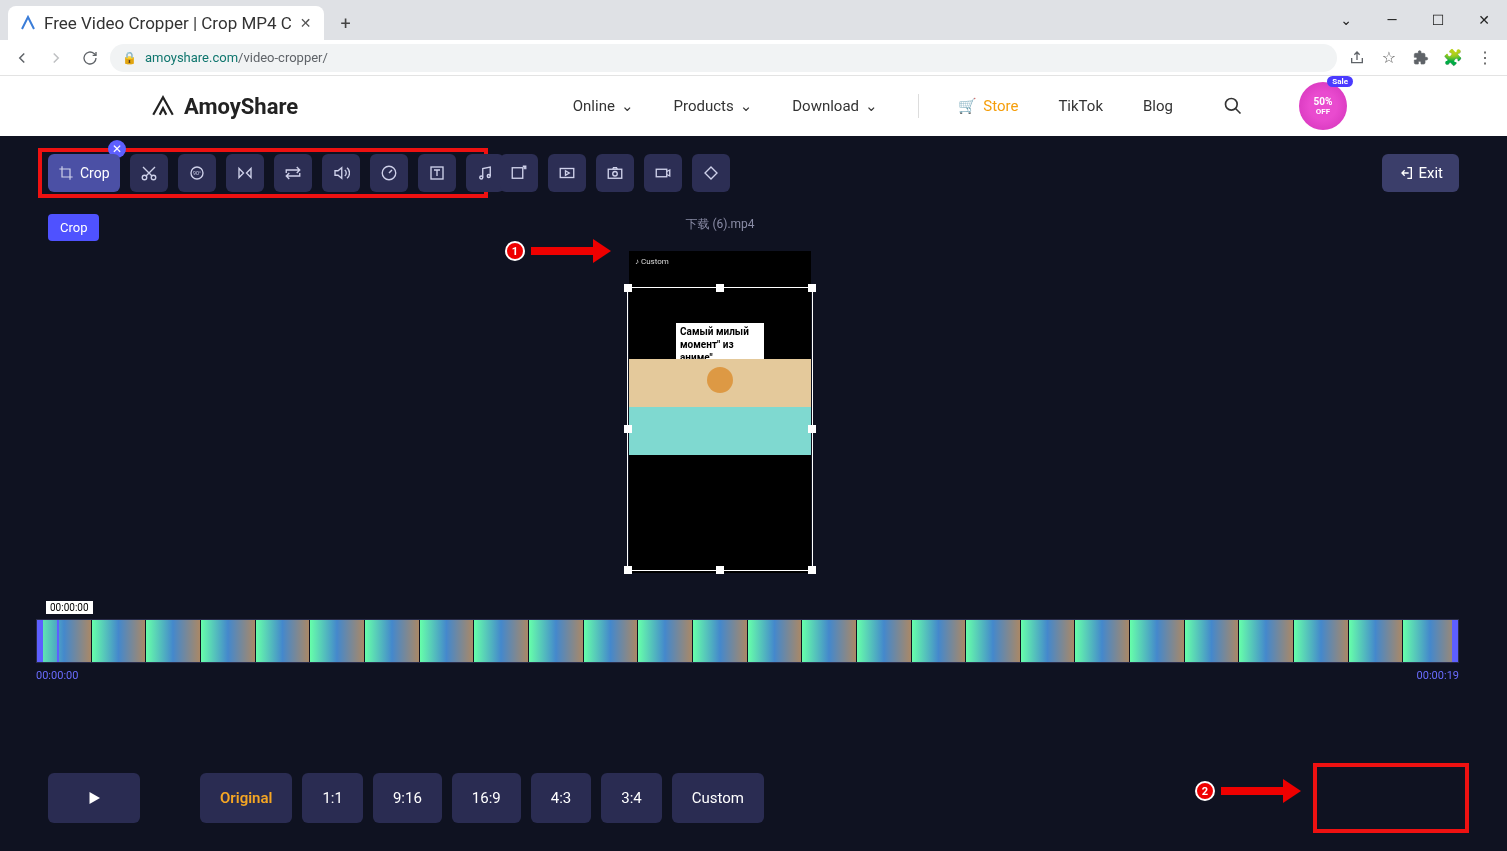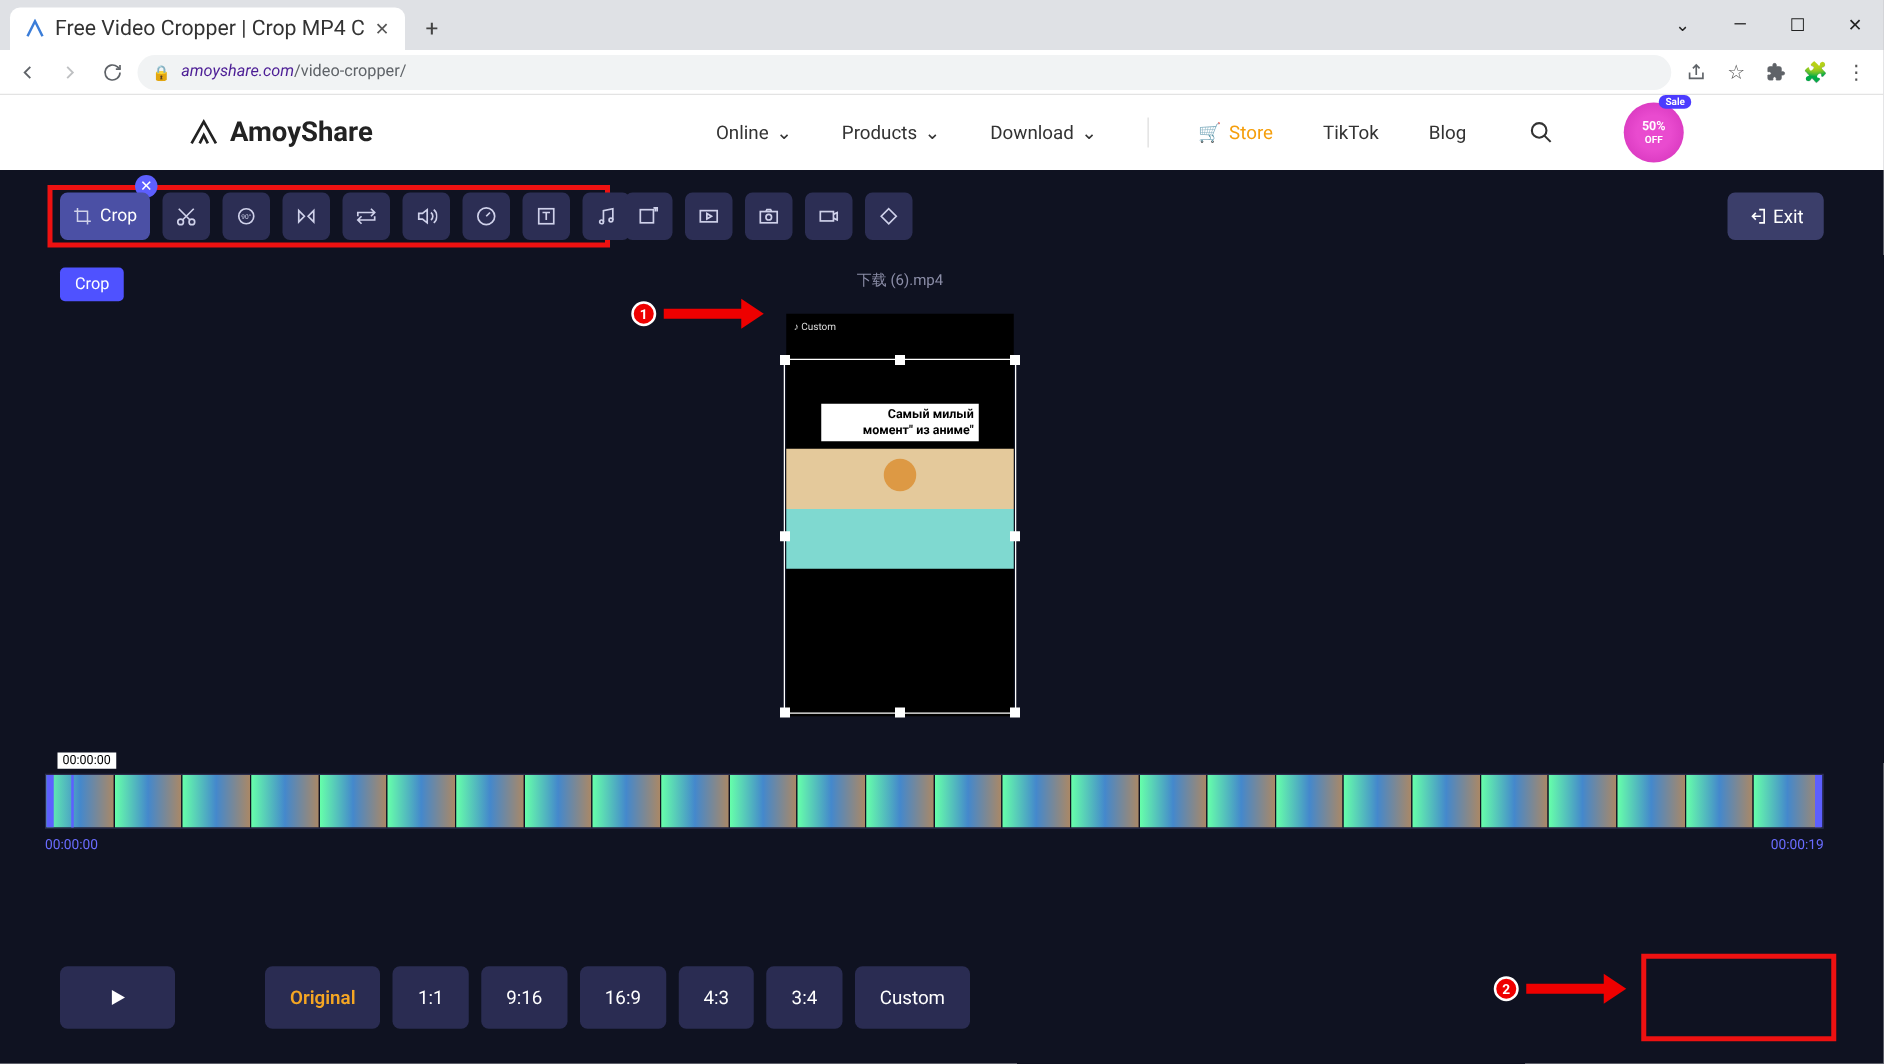--- a/index.html
+++ b/index.html
@@ -13,21 +13,21 @@
 .tab .tabclose { font-size: 14px; color: #555; cursor: pointer; }
 .newtab { width: 28px; height: 28px; display: flex; align-items: center; justify-content: center; font-size: 18px; color: #444; margin-left: 8px; margin-bottom: 3px; }
 .winctrls { margin-left: auto; display: flex; }
 .winctrls div { width: 46px; height: 40px; display: flex; align-items: center; justify-content: center; font-size: 14px; color: #222; }
 .addr { height: 36px; background: #fff; border-bottom: 1px solid #e3e3e3; display: flex; align-items: center; padding: 0 8px; gap: 6px; }
 .addr .navicon { width: 28px; height: 28px; display: flex; align-items: center; justify-content: center; color: #555; border-radius: 50%; }
 .addr .navicon svg { stroke: #5f6368; }
 .urlbar { flex: 1; height: 28px; background: #f1f3f4; border-radius: 14px; display: flex; align-items: center; padding: 0 12px; gap: 8px; }
 .urlbar .lock { font-size: 12px; }
 .urlbar .urltext { font-size: 13px; color: #202124; }
-.urlbar .urltext .domain { color: #4c1d95; font-style: italic; }
+.urlbar .urltext .domain { color: #0f766e; }
 .urlbar .urltext .path { color: #5f6368; }
 .addr .right { margin-left: auto; display: flex; gap: 4px; }
 
 
 .site-header { height: 60px; background: #fff; display: flex; align-items: center; padding: 0 160px 0 150px; }
 .logo { display: flex; align-items: center; gap: 8px; font-weight: 700; font-size: 22px; color: #222; }
 .logo svg { width: 26px; height: 26px; }
 .nav { margin-left: auto; display: flex; align-items: center; gap: 40px; }
 .nav-item { display: flex; align-items: center; gap: 6px; font-size: 15px; color: #333; cursor: pointer; }
 .nav-item.store { color: #f59e0b; }
@@ -46,21 +46,21 @@
 .tool-hi { position: absolute; top: 12px; left: 38px; width: 450px; height: 50px; border: 4px solid #e11; pointer-events: none; }
 .tool-x { position: absolute; top: 4px; left: 108px; width: 18px; height: 18px; background: #5d5fff; border-radius: 50%; display: flex; align-items: center; justify-content: center; font-size: 12px; }
 .exit { position: absolute; top: 18px; right: 48px; height: 38px; background: #3b3e6a; border-radius: 6px; display: flex; align-items: center; gap: 4px; padding: 0 16px; font-size: 15px; cursor: pointer; }
 .toolbar2 { position: absolute; top: 18px; left: 500px; display: flex; gap: 10px; }
 .crop-label { position: absolute; top: 78px; left: 48px; background: #4f52ff; padding: 6px 12px; border-radius: 4px; font-size: 13px; }
 
 .preview { position: absolute; top: 80px; left: 625px; width: 190px; }
 .filename { text-align: center; font-size: 12px; color: #8a8ca6; margin-bottom: 18px; }
 .video { width: 182px; height: 322px; background: #000; position: relative; margin: 0 auto; }
 .video .tiktok { position: absolute; top: 6px; left: 6px; font-size: 8px; color: #ddd; }
-.video .caption { position: absolute; top: 72px; left: 50%; transform: translateX(-50%); background: #fff; color: #000; font-size: 10px; font-weight: 700; padding: 2px 4px; text-align: right; line-height: 1.3; width: 126px; }
+.video .caption { position: absolute; top: 72px; left: 50%; transform: translateX(-50%); background: #fff; color: #000; font-size: 10px; font-weight: 700; padding: 2px 4px; text-align: left; line-height: 1.3; width: 88px; }
 .video .beach { position: absolute; top: 108px; left: 0; right: 0; height: 96px; background: linear-gradient(#e4c99b 50%, #7fd9d0 50%); }
 .video .char { position: absolute; top: 116px; left: 50%; transform: translateX(-50%); width: 26px; height: 26px; background: #d94; border-radius: 50%; }
 .crop-frame { position: absolute; top: 36px; left: -2px; width: 186px; height: 284px; border: 1px solid #fff; }
 .handle { position: absolute; width: 8px; height: 8px; background: #fff; }
 .h-tl { top: -4px; left: -4px; } .h-tr { top: -4px; right: -4px; } .h-bl { bottom: -4px; left: -4px; } .h-br { bottom: -4px; right: -4px; }
 .h-tm { top: -4px; left: 50%; margin-left: -4px; } .h-bm { bottom: -4px; left: 50%; margin-left: -4px; }
 .h-ml { top: 50%; left: -4px; margin-top: -4px; } .h-mr { top: 50%; right: -4px; margin-top: -4px; }
 
 .anno { position: absolute; display: flex; align-items: center; gap: 6px; }
 .anno .num { width: 20px; height: 20px; background: #e00; border: 2px solid #fff; border-radius: 50%; display: flex; align-items: center; justify-content: center; font-size: 11px; font-weight: 700; }
@@ -70,21 +70,21 @@
 
 .timeline { position: absolute; top: 460px; left: 36px; right: 48px; }
 .playtime-marker { position: relative; left: 10px; background: #fff; color: #000; font-size: 10px; padding: 1px 4px; display: inline-block; }
 .track { height: 44px; background: #14162c; margin-top: 4px; display: flex; overflow: hidden; position: relative; border: 1px solid #2a2c4a; }
 .thumb { flex: 1; background: linear-gradient(90deg, #6fa 0%, #48c 50%, #a86 100%); border-right: 1px solid #0f1221; }
 .track .bar-l { position: absolute; left: 0; top: 0; width: 6px; height: 100%; background: #5d5fff; }
 .track .bar-r { position: absolute; right: 0; top: 0; width: 6px; height: 100%; background: #5d5fff; }
 .track .pos { position: absolute; left: 20px; top: -4px; width: 2px; height: 52px; background: #5d5fff; }
 .times { display: flex; justify-content: space-between; font-size: 11px; color: #6a6cff; margin-top: 6px; }
 
-.bottom { position: absolute; bottom: 28px; left: 48px; right: 48px; display: flex; align-items: center; gap: 12px; }
+.bottom { position: absolute; bottom: 28px; left: 48px; right: 48px; display: flex; align-items: center; }
 .play { width: 92px; height: 50px; background: #2a2c52; border-radius: 6px; display: flex; align-items: center; justify-content: center; cursor: pointer; }
 .play svg { fill: #fff; }
 .ratios { display: flex; gap: 10px; margin-left: 60px; }
 .rbtn { height: 50px; padding: 0 20px; background: #2a2c52; border-radius: 6px; display: flex; align-items: center; font-size: 15px; color: #ffffff; cursor: pointer; }
 .rbtn.active { color: #f5a623; font-weight: 600; }
 .export { margin-left: auto; height: 50px; padding: 0 40px; background: #4f52ff; border-radius: 6px; display: flex; align-items: center; font-size: 16px; font-weight: 600; cursor: pointer; }
 .export-hi { position: absolute; bottom: 18px; right: 38px; width: 156px; height: 70px; border: 4px solid #e11; pointer-events: none; }
 </style>
 </head>
 <body>

